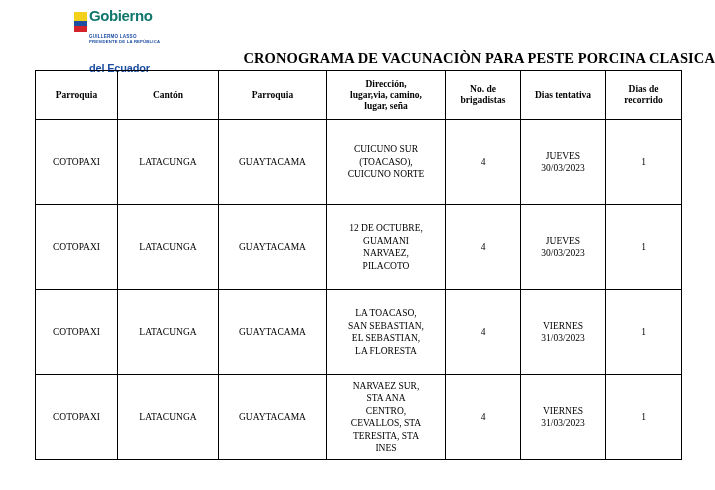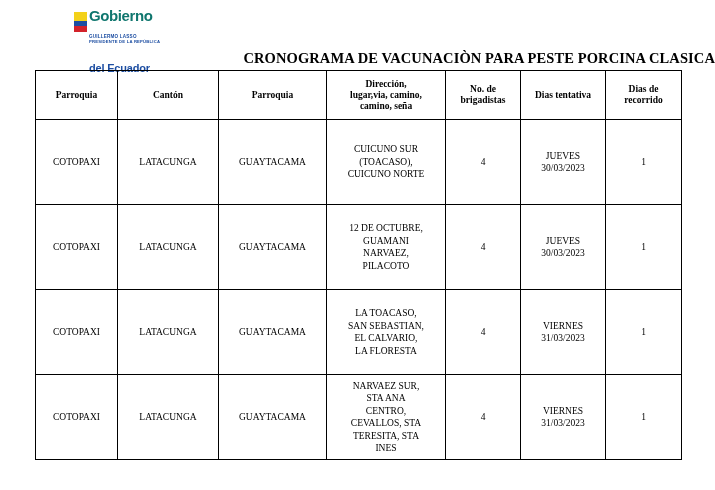--- a/index.html
+++ b/index.html
@@ -179,21 +179,21 @@
         <col class="c-dias">
     </colgroup>
     <thead>
       <tr>
         <th>Parroquia</th>
         <th>Cantón</th>
         <th>Parroquia</th>
         <th class="cell-lines">
           <span>Dirección,</span>
           <span>lugar,via, camino,</span>
-          <span>camino, seña</span>
+          <span>lugar, seña</span>
         </th>
         <th class="cell-lines">
           <span>No. de</span>
           <span>brigadistas</span>
         </th>
         <th>Dias tentativa</th>
         <th class="cell-lines">
           <span>Dias de</span>
           <span>recorrido</span>
         </th>
@@ -235,21 +235,21 @@
         <td>1</td>
       </tr>
 
       <tr class="body-row">
         <td class="nowrap">COTOPAXI</td>
         <td class="nowrap">LATACUNGA</td>
         <td class="nowrap">GUAYTACAMA</td>
         <td class="cell-lines">
           <span>LA TOACASO,</span>
           <span>SAN SEBASTIAN,</span>
-          <span>EL CALVARIO,</span>
+          <span>EL SEBASTIAN,</span>
           <span>LA FLORESTA</span>
         </td>
         <td>4</td>
         <td class="cell-lines">
           <span>VIERNES</span>
           <span>31/03/2023</span>
         </td>
         <td>1</td>
       </tr>
 

